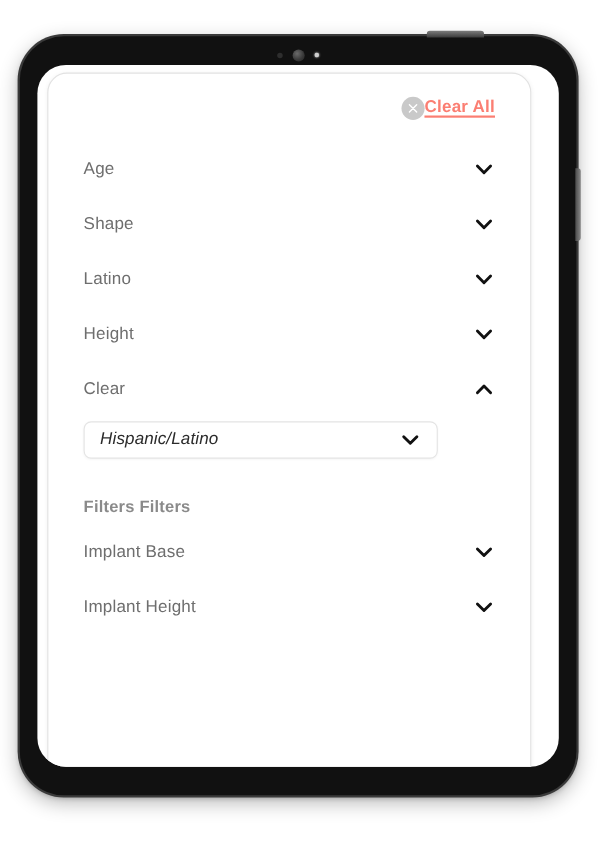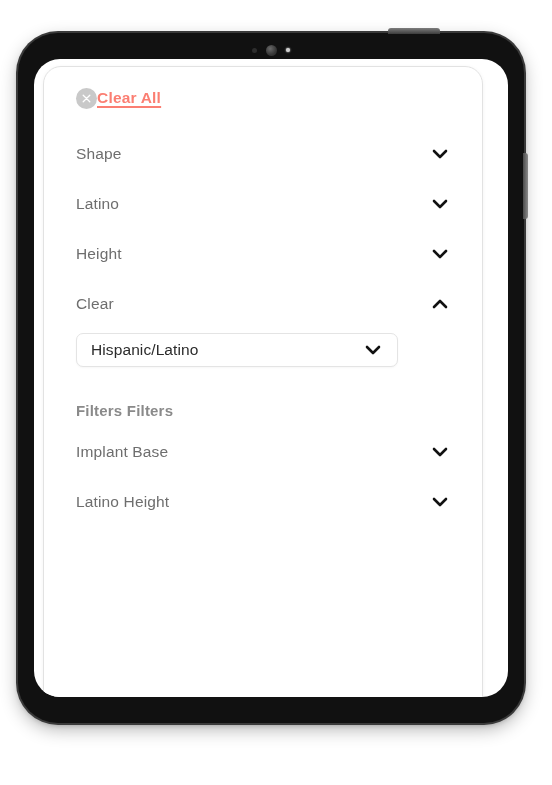--- a/index.html
+++ b/index.html
@@ -111,21 +111,21 @@
     box-shadow: 0 1px 4px rgba(0,0,0,0.05);
   }
 
   
   #card-header {
     position: relative;
     height: 62px;
     padding: 0 32px;
     display: flex;
     align-items: center;
-    justify-content: flex-start;
+    justify-content: flex-end;
   }
 
   #close-button {
     width: 21px;
     height: 21px;
     border-radius: 50%;
     background: #c9c9c9;
     border: none;
     padding: 0;
     display: flex;
@@ -193,20 +193,21 @@
     align-items: center;
     padding: 0 14px;
     cursor: pointer;
     box-shadow: 0 1px 2px rgba(0,0,0,0.035);
   }
   #race-select-value {
     font-size: 15.5px;
     color: #2b2b2b;
     letter-spacing: 0.1px;
     flex: 1;
+    font-style: italic;
   }
 
   
   #advanced-section { padding-top: 26px; }
   #advanced-filters-heading {
     padding: 0 32px;
     font-size: 15px;
     font-weight: bold;
     color: #8a8a8a;
     letter-spacing: 0.2px;
@@ -237,20 +238,28 @@
         <button id="close-button">
           <svg width="9" height="9" viewBox="0 0 9 9">
             <path d="M1.2 1.2 L7.8 7.8 M7.8 1.2 L1.2 7.8" stroke="#ffffff" stroke-width="1.3" stroke-linecap="round" fill="none"></path>
           </svg>
         </button>
         <button id="clear-all-link">Clear All</button>
       </div>
 
       <div class="filter-list">
 
+        <div class="filter-row">
+          <span class="filter-row-label">Age</span>
+          <span class="chevron">
+            <svg width="16" height="10" viewBox="0 0 16 10">
+              <path d="M2 2 L8 8 L14 2" stroke="#111111" stroke-width="2.6" stroke-linecap="round" stroke-linejoin="round" fill="none"></path>
+            </svg>
+          </span>
+        </div>
 
         <div class="filter-row">
           <span class="filter-row-label">Shape</span>
           <span class="chevron">
             <svg width="16" height="10" viewBox="0 0 16 10">
               <path d="M2 2 L8 8 L14 2" stroke="#111111" stroke-width="2.6" stroke-linecap="round" stroke-linejoin="round" fill="none"></path>
             </svg>
           </span>
         </div>
 
@@ -303,21 +312,21 @@
             <span class="chevron">
               <svg width="16" height="10" viewBox="0 0 16 10">
                 <path d="M2 2 L8 8 L14 2" stroke="#111111" stroke-width="2.6" stroke-linecap="round" stroke-linejoin="round" fill="none"></path>
               </svg>
             </span>
           </div>
 
 
 
           <div class="filter-row">
-            <span class="filter-row-label">Latino Height</span>
+            <span class="filter-row-label">Implant Height</span>
             <span class="chevron">
               <svg width="16" height="10" viewBox="0 0 16 10">
                 <path d="M2 2 L8 8 L14 2" stroke="#111111" stroke-width="2.6" stroke-linecap="round" stroke-linejoin="round" fill="none"></path>
               </svg>
             </span>
           </div>
 
         </div>
       </div>
 

